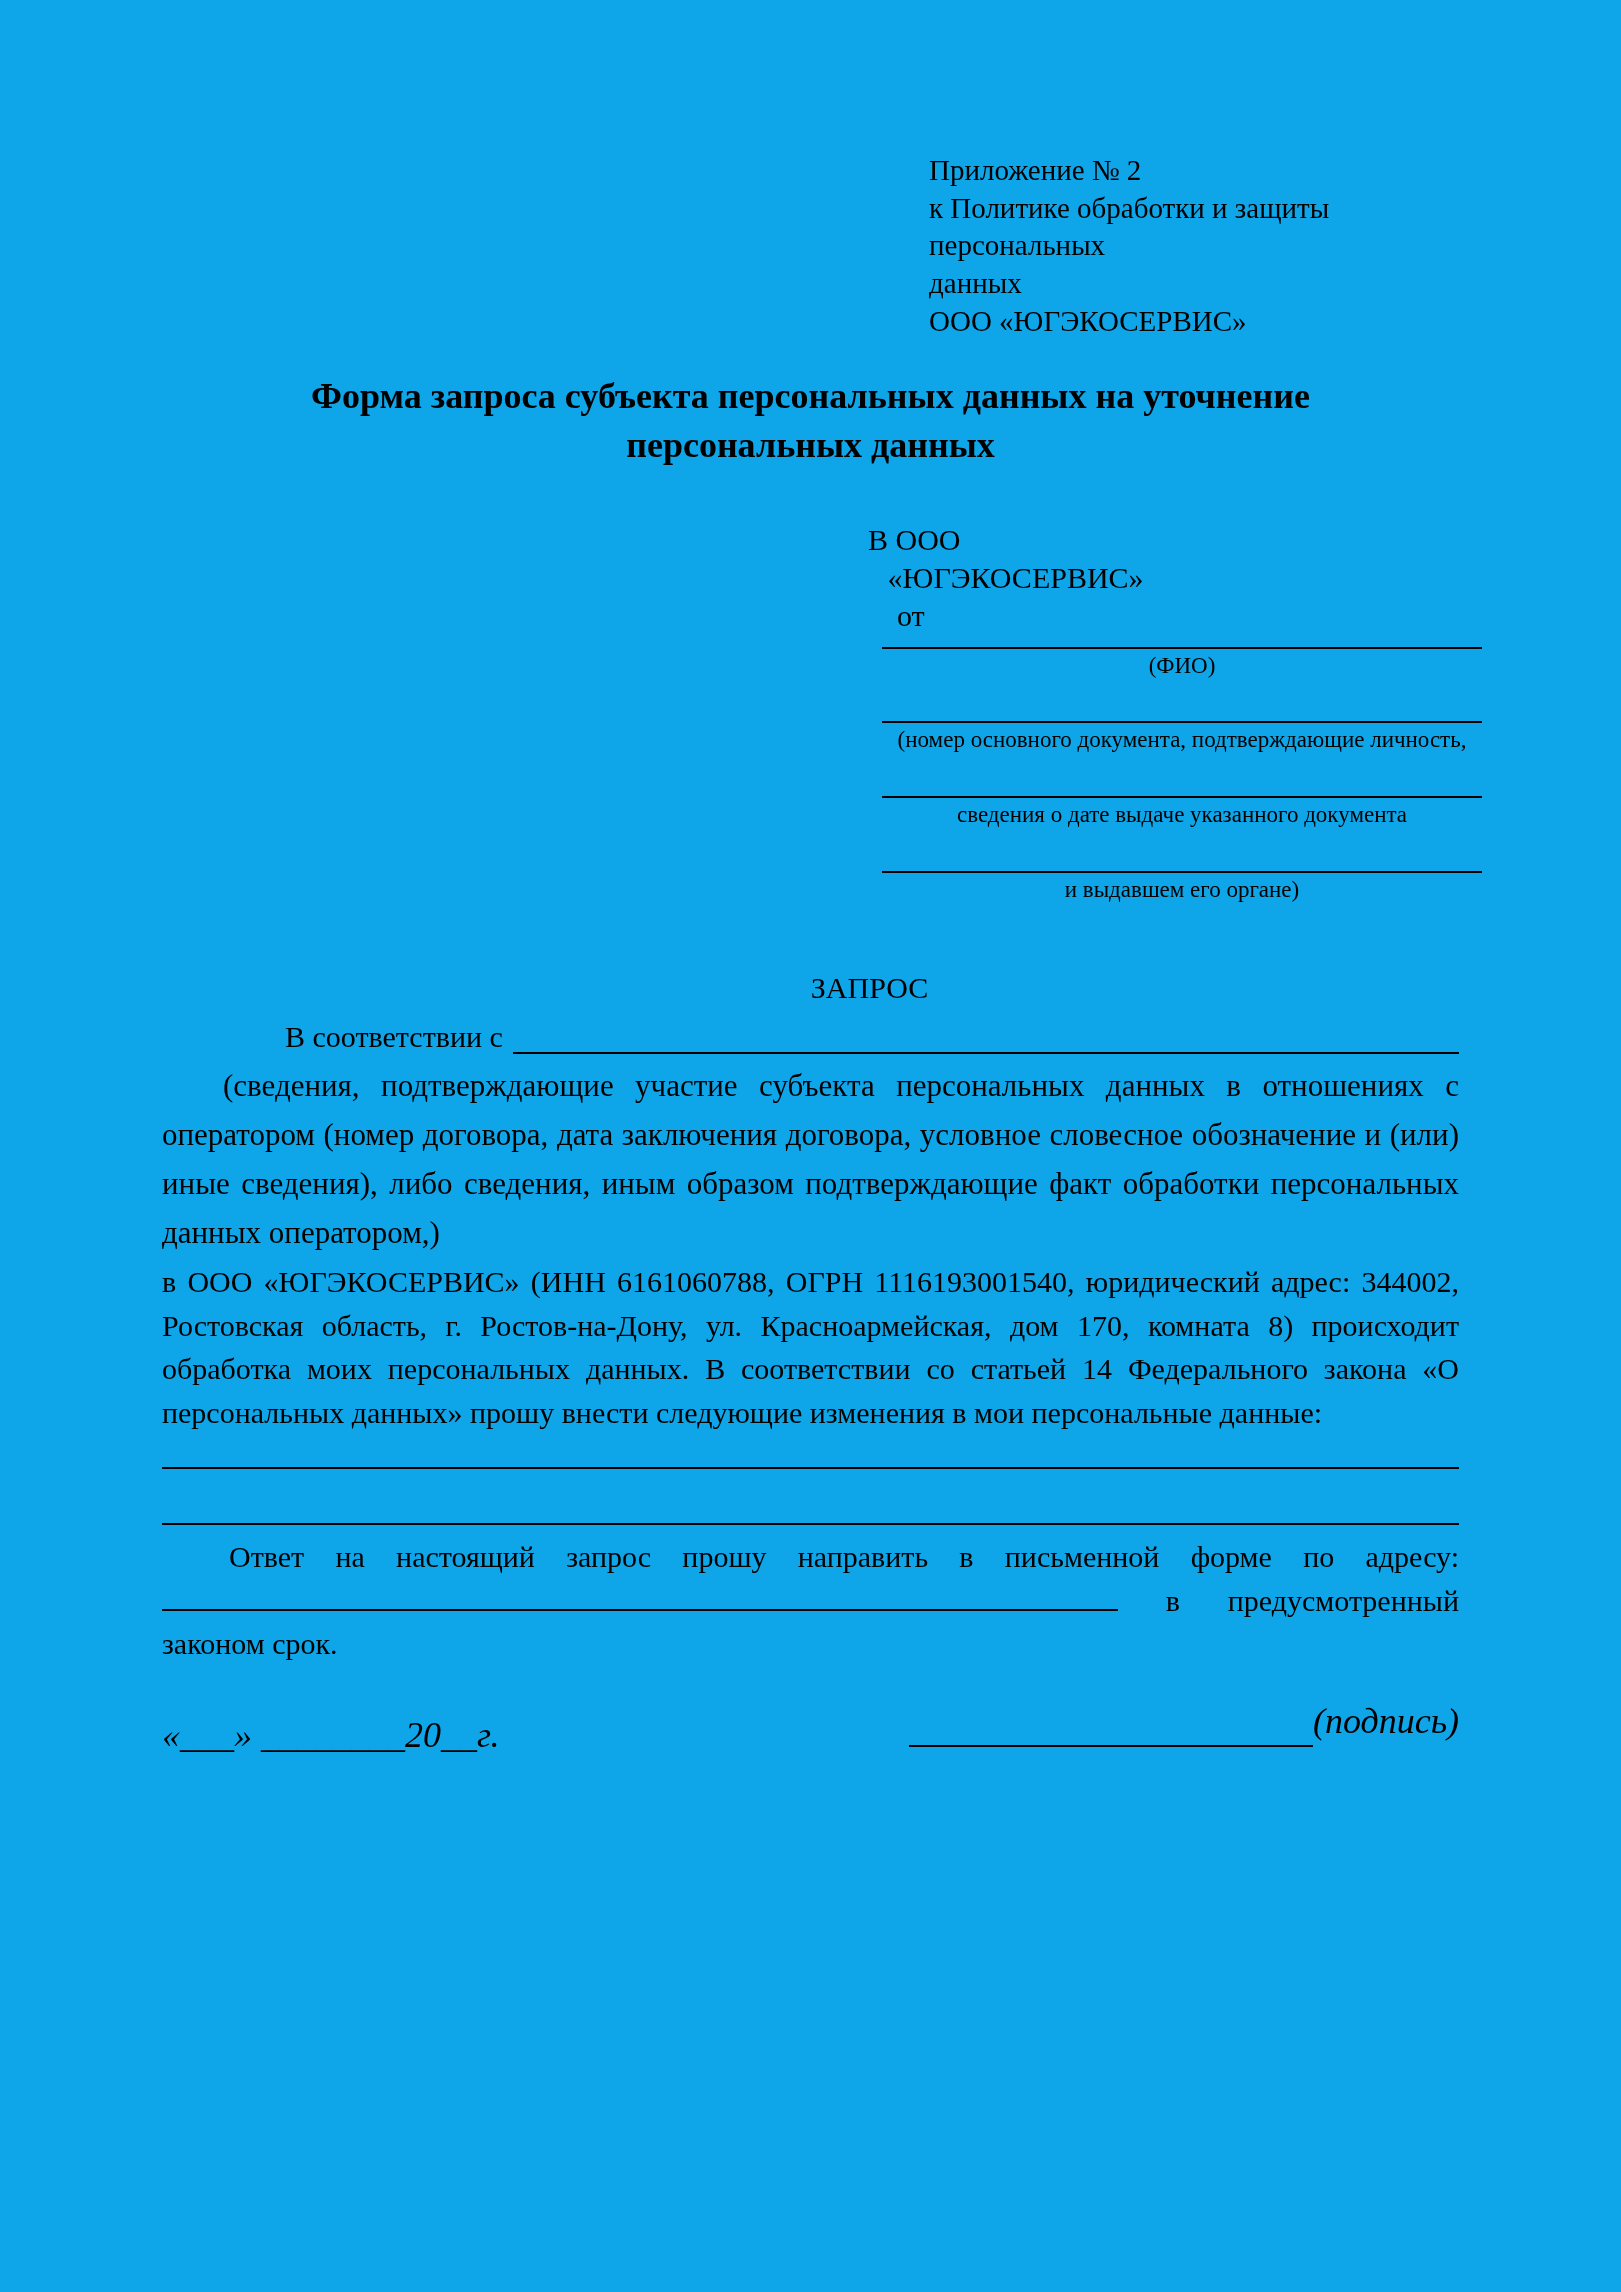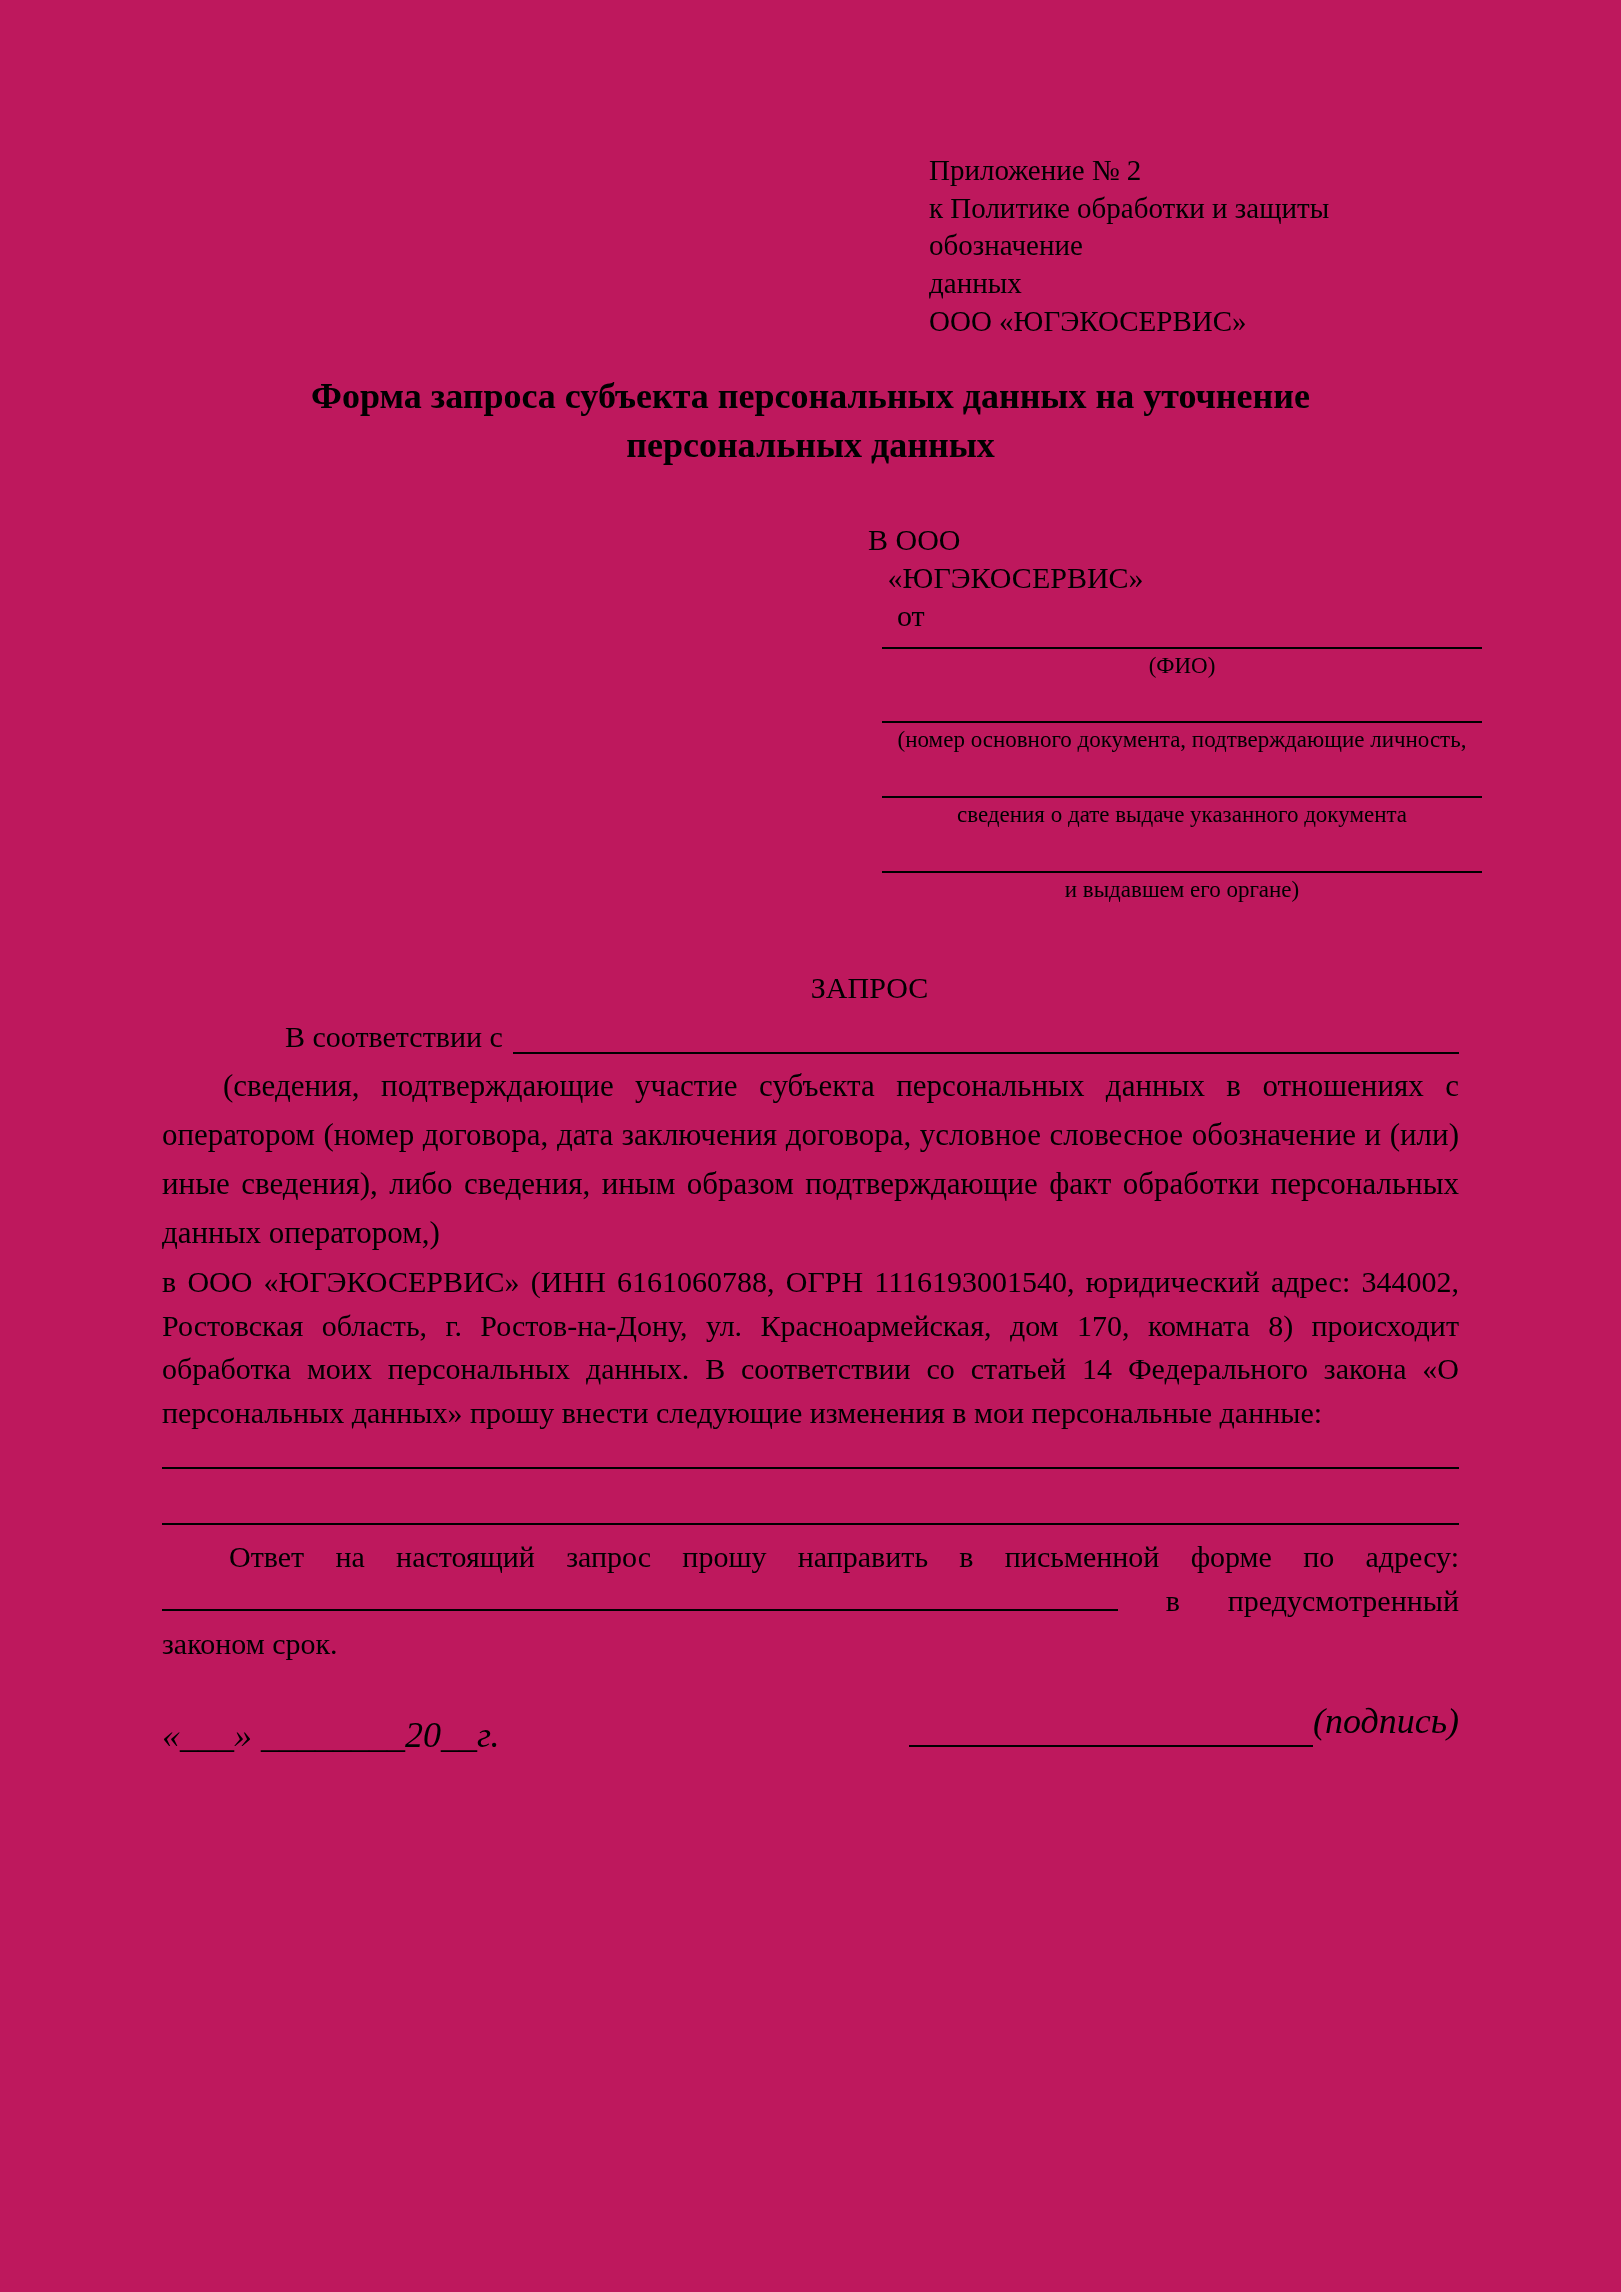--- a/index.html
+++ b/index.html
@@ -1,17 +1,17 @@
 <!DOCTYPE html>
 <html lang="ru"><head>
 <meta charset="utf-8">
 <style>
   html,body{margin:0;padding:0;background:#e8e8e8;}
   .page{
-    width:1621px;height:2293px;background:#be185d;color:#000;
+    width:1621px;height:2293px;background:#0ea5e9;color:#000;
     font-family:"Liberation Serif", serif;
     box-sizing:border-box;
     padding:152px 162px 0 162px;
     position:relative;margin:0 auto;
     font-size:30px;line-height:1.45;
   }
   
   .header-block{margin-left:767px;font-size:29px;line-height:1.3;}
   
   .doc-title{margin-top:32px;text-align:center;font-weight:bold;font-size:36px;line-height:1.35;}
@@ -40,21 +40,21 @@
   .sig-right{display:flex;align-items:flex-end;}
   .sig-line{display:inline-block;width:404px;border-bottom:2.9px solid #000;height:1em;}
 </style>
 </head>
 <body>
 
 <div class="page">
 
   <div class="header-block">
     <div>Приложение № 2</div>
-    <div>к Политике обработки и защиты обозначение</div>
+    <div>к Политике обработки и защиты персональных</div>
     <div>данных</div>
     <div>ООО «ЮГЭКОСЕРВИС»</div>
   </div>
 
   <div class="doc-title">
     <div>Форма запроса субъекта персональных данных на уточнение</div>
     <div>персональных данных</div>
   </div>
 
   <div class="addressee">

